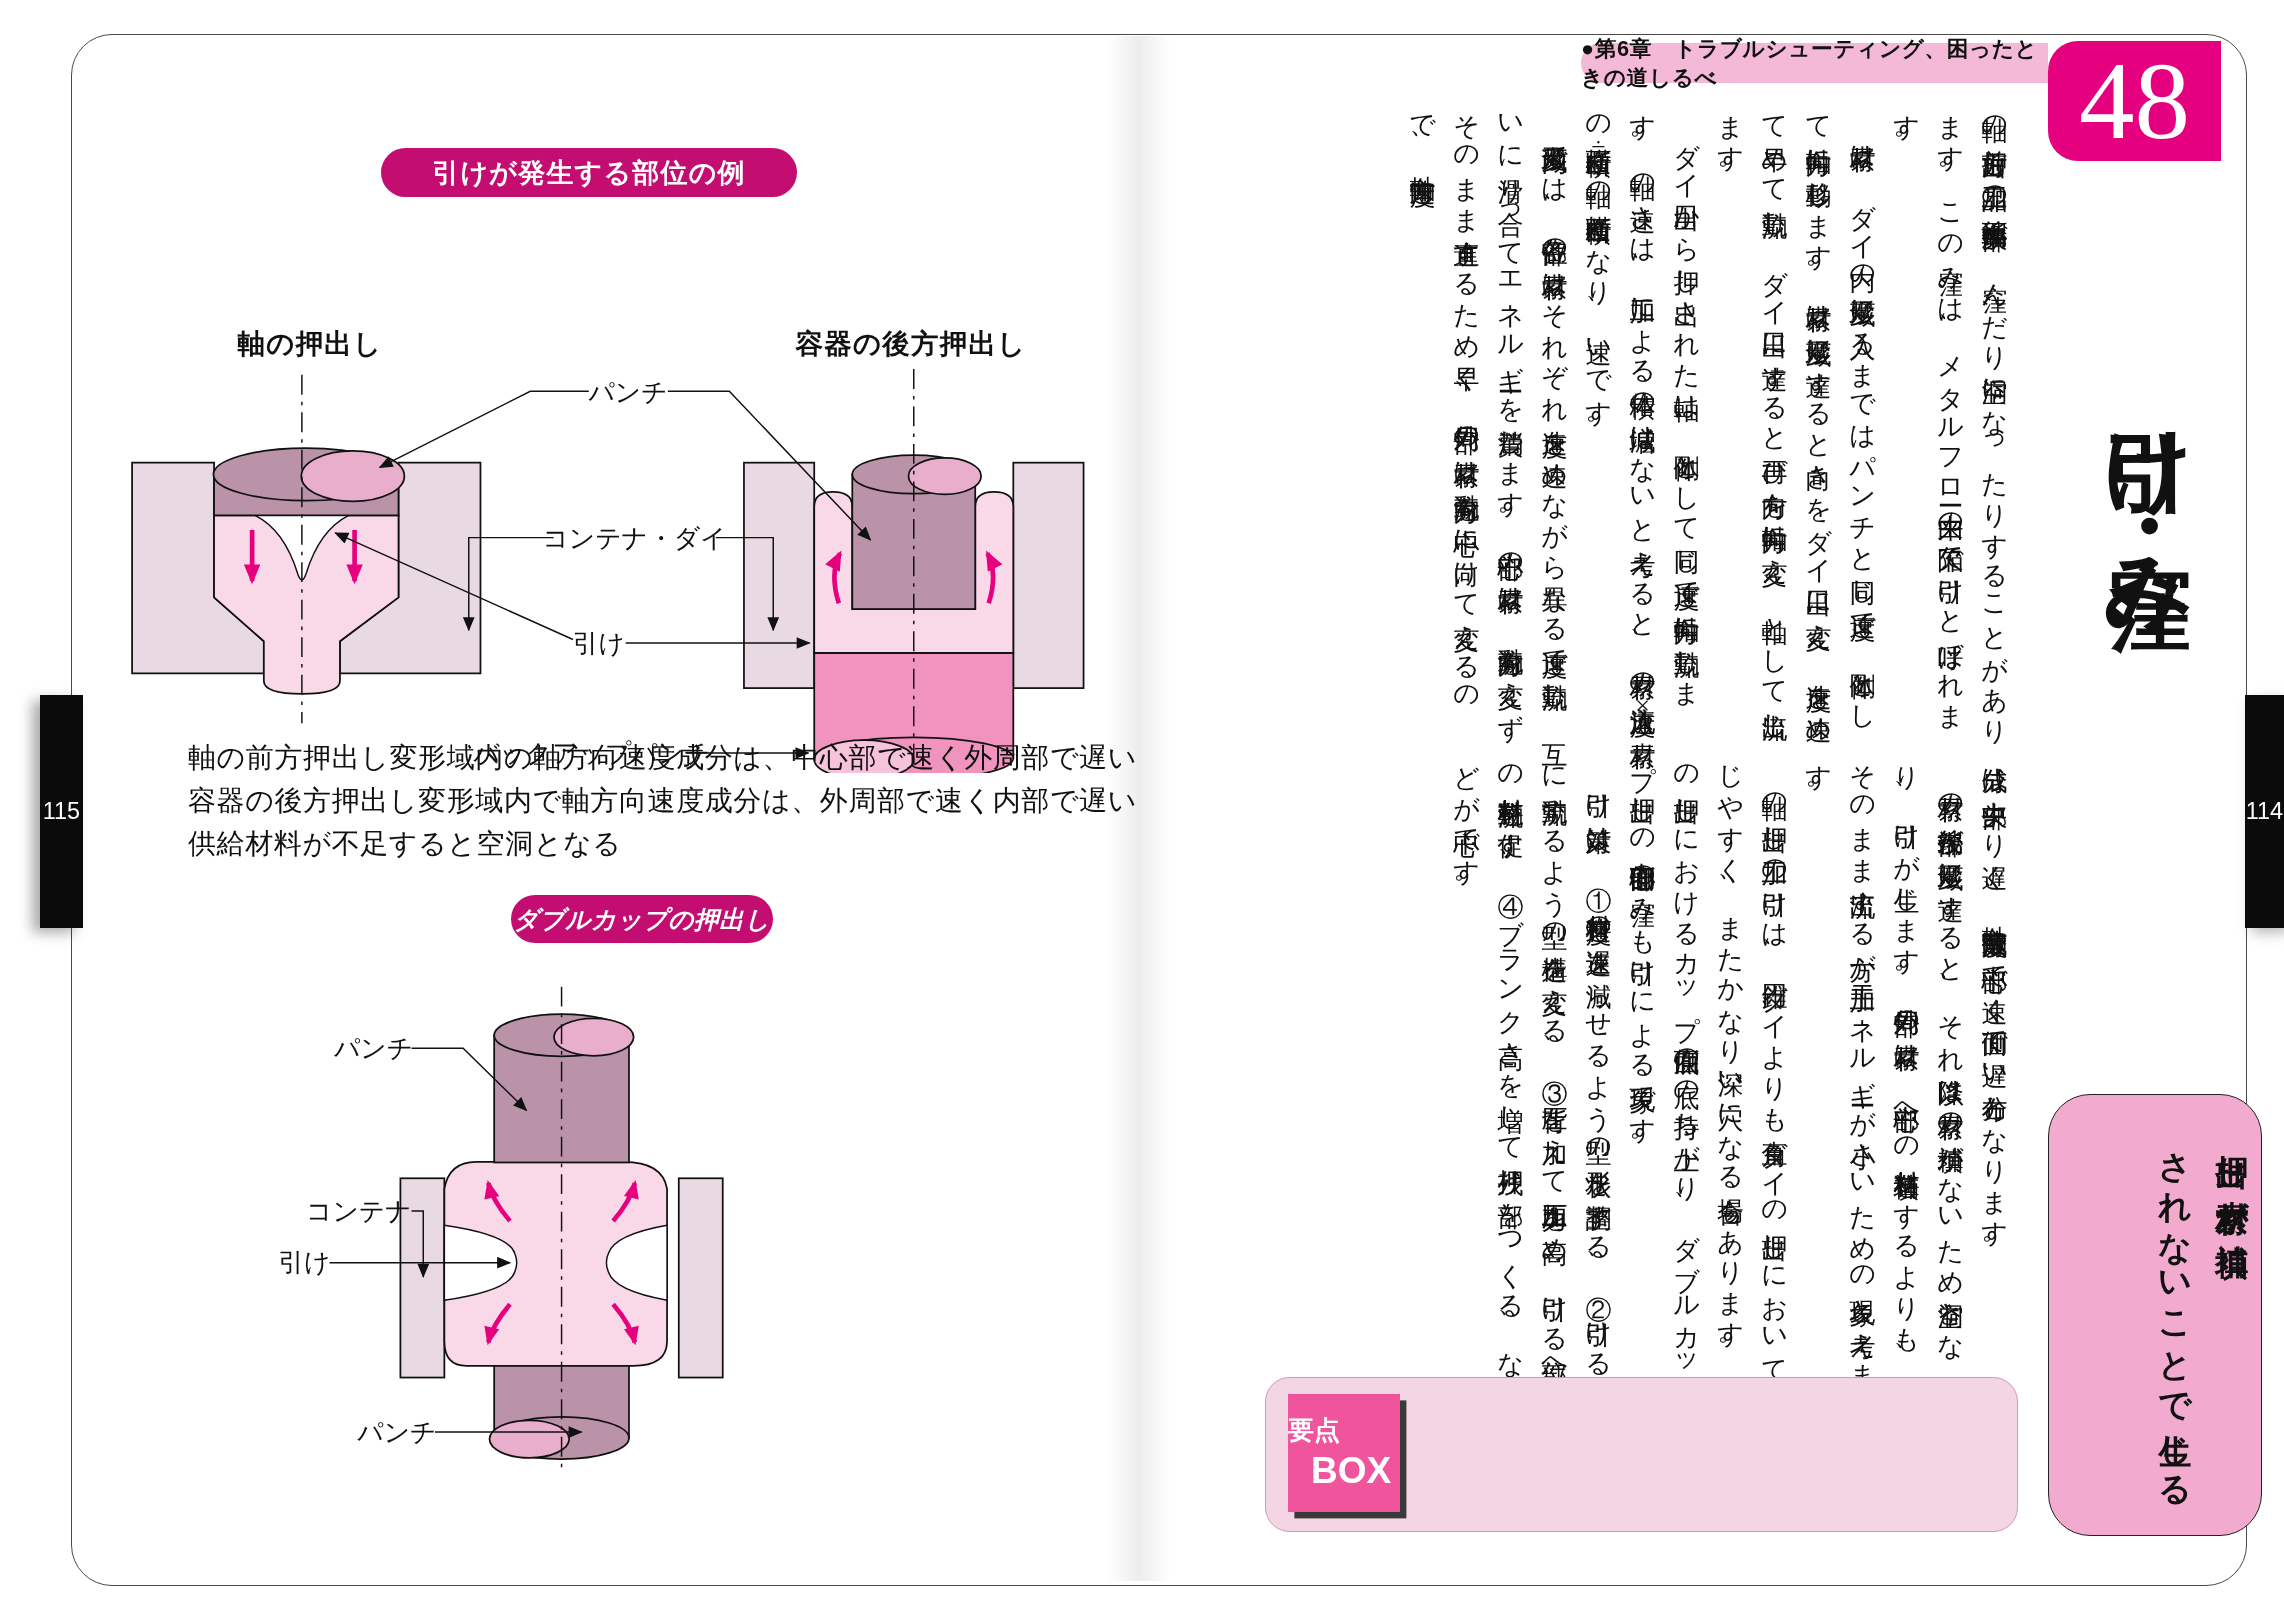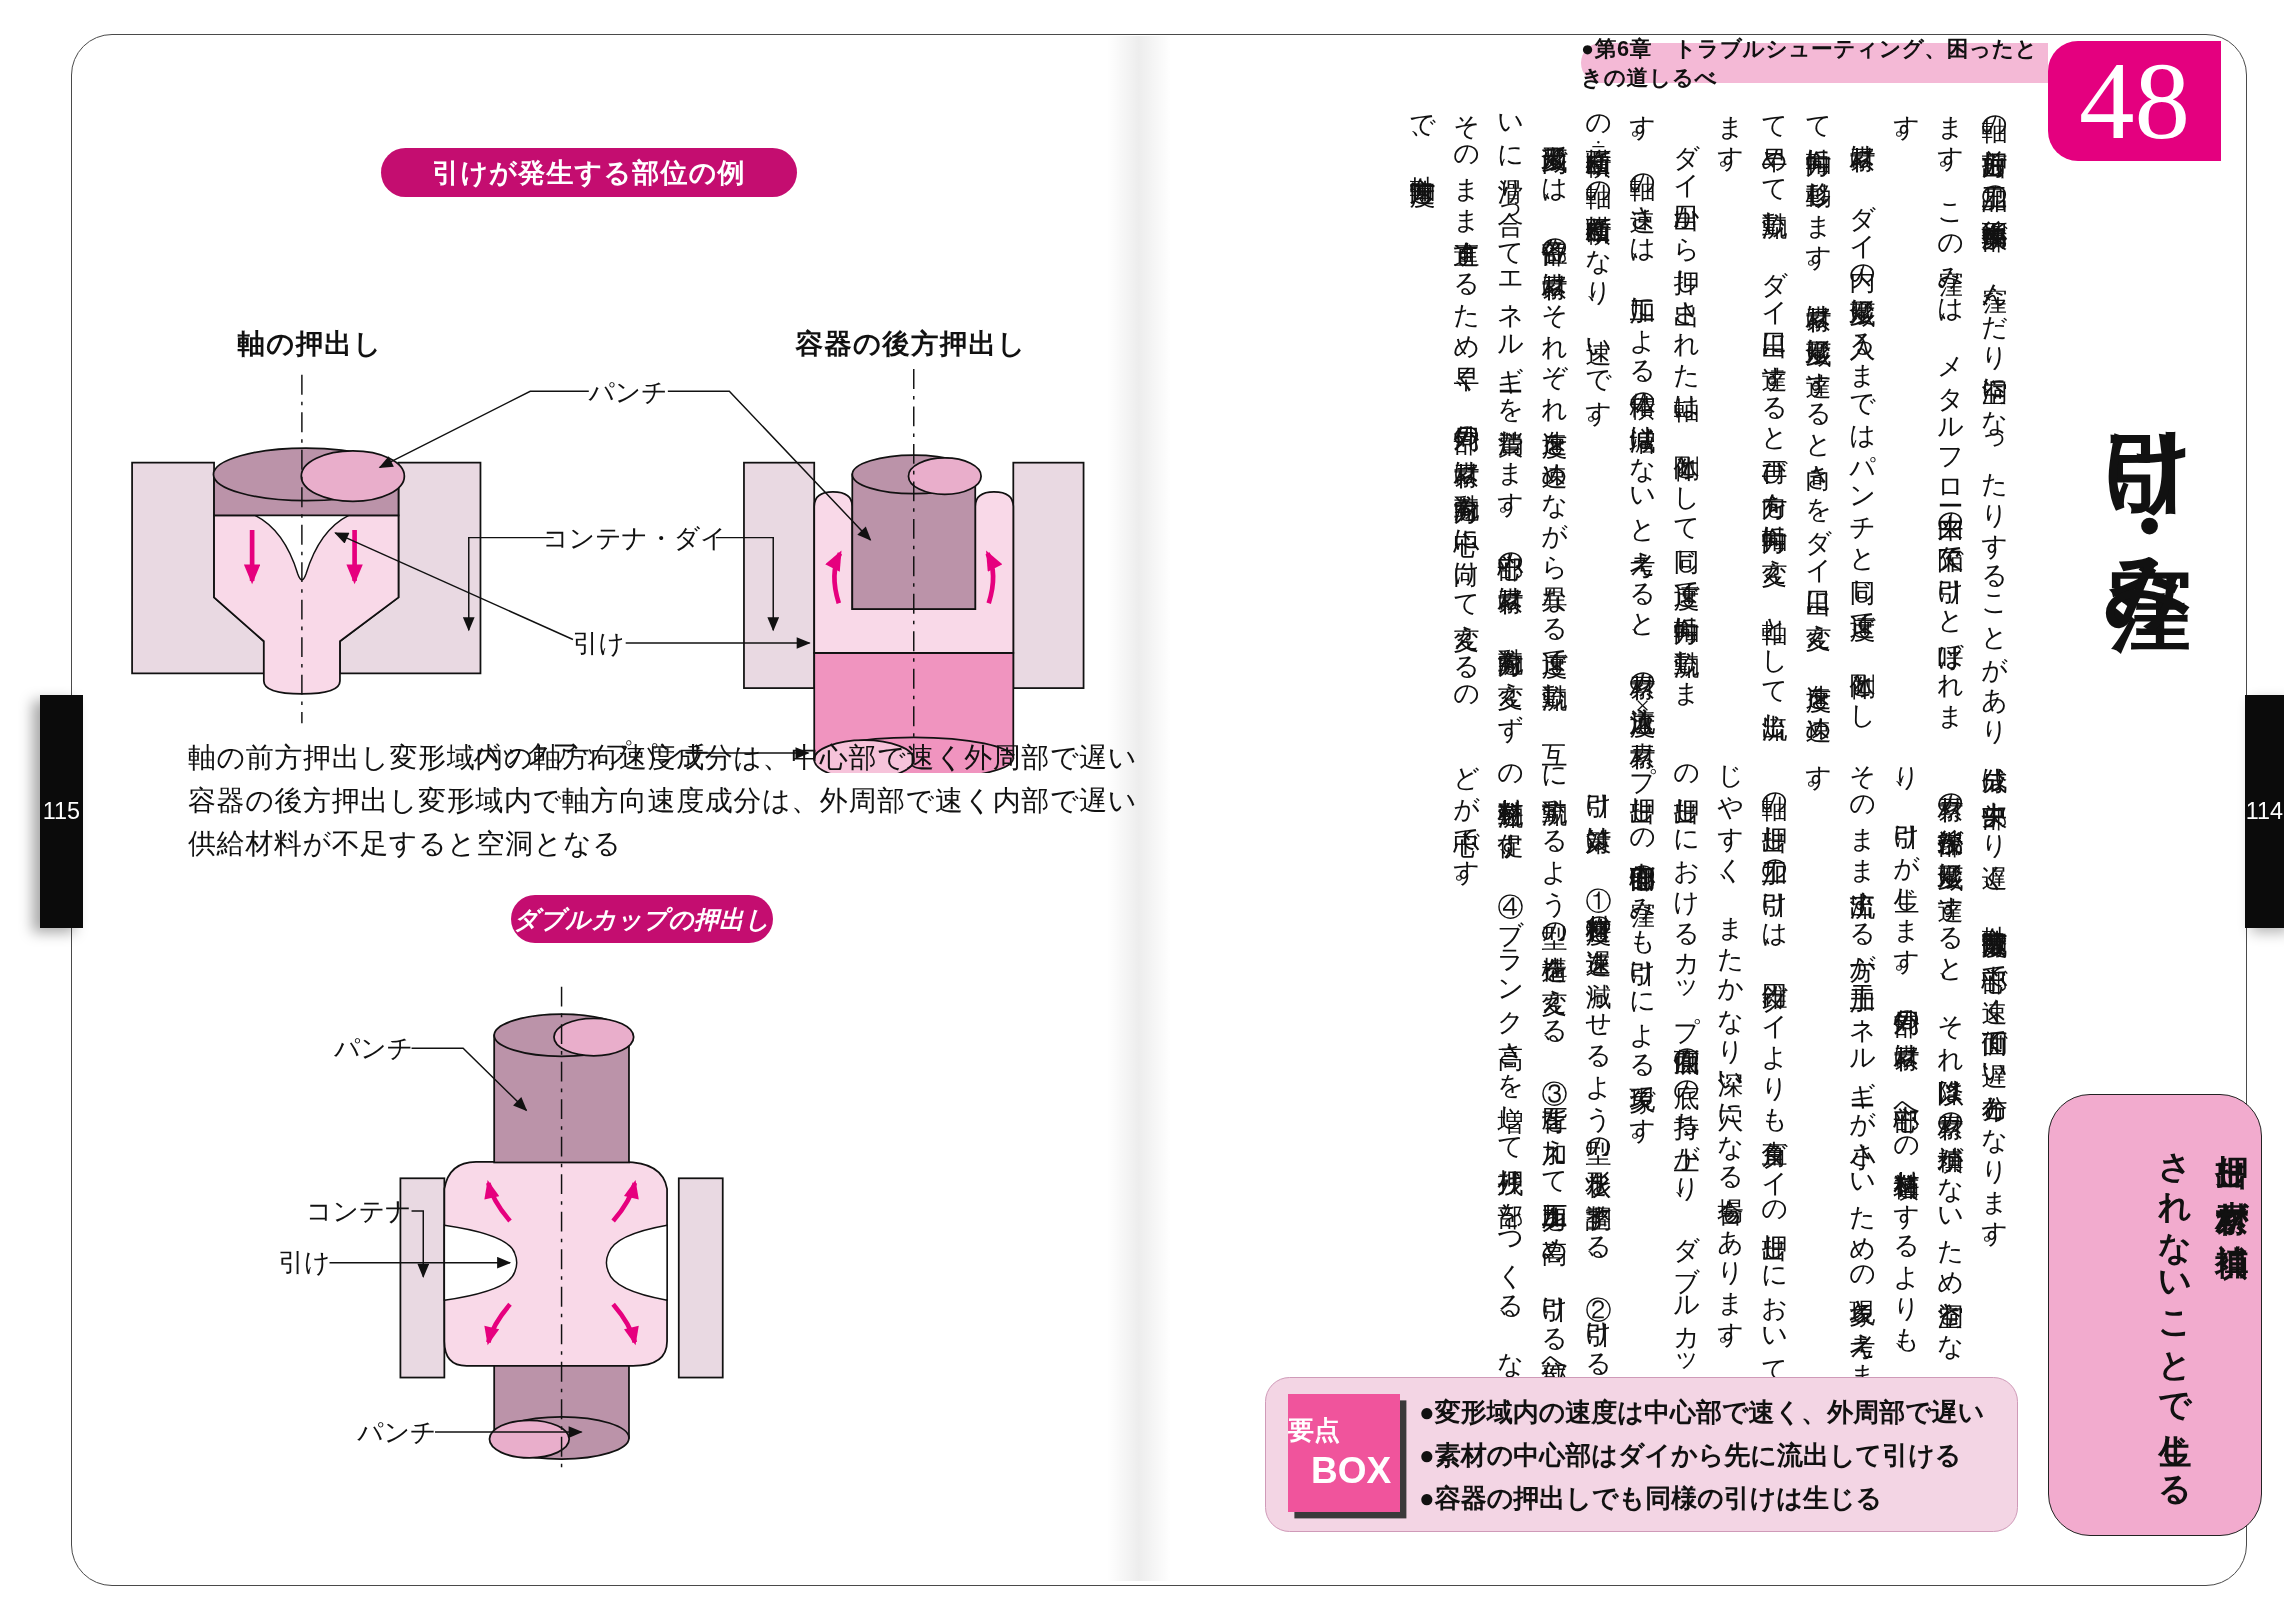--- a/index.html
+++ b/index.html
@@ -120,25 +120,20 @@
     <p>　素材の後端部が変形域に達すると、それ以降は素材の補填がないため空洞となり、引けが生じます。外周部の素材は、中心部への材料補填をするよりも、そのまま流出する方が加工エネルギーが小さいための現象と考えます。</p>
     <p>　軸の押出し加工の引けは、円錐ダイよりも直角ダイの押出しにおいて生じやすく、またかなり深い穴になる場合もあります。容器の押出しにおけるカップ底側面の底の持ち上がり、ダブルカップ押出しの中心部側面の窪みも引けによる現象です。</p>
     <p>　引け対策は、①材料速度の遅速を減らせるよう型の形状を調整する、②引ける部位に流動するよう型の構造を変える、③背圧を加えて加工圧力を高め、引ける部位への材料流動を促す、④ブランク高さを増して押残り部をつくる、などが中心です。</p>
   </div>
 
   <div class="keybox">
     <div class="keylabel">
       <div class="t1">要点</div>
       <div class="t2">BOX</div>
     </div>
-    <div class="bullets">
-      <div>●変形域内の速度は中心部で速く、外周部で遅い</div>
-      <div>●素材の中心部はダイから先に流出して引ける</div>
-      <div>●容器の押出しでも同様の引けは生じる</div>
-    </div>
   </div>
 
   <div class="pill" id="pill1">
     <span>引けが発生する部位の例</span>
   </div>
   <div class="dheading" id="headL">軸の押出し</div>
   <div class="dheading" id="headR">容器の後方押出し</div>
 
   <svg id="fig1" width="984" height="445" viewBox="0 0 1680 760">
     <defs>

